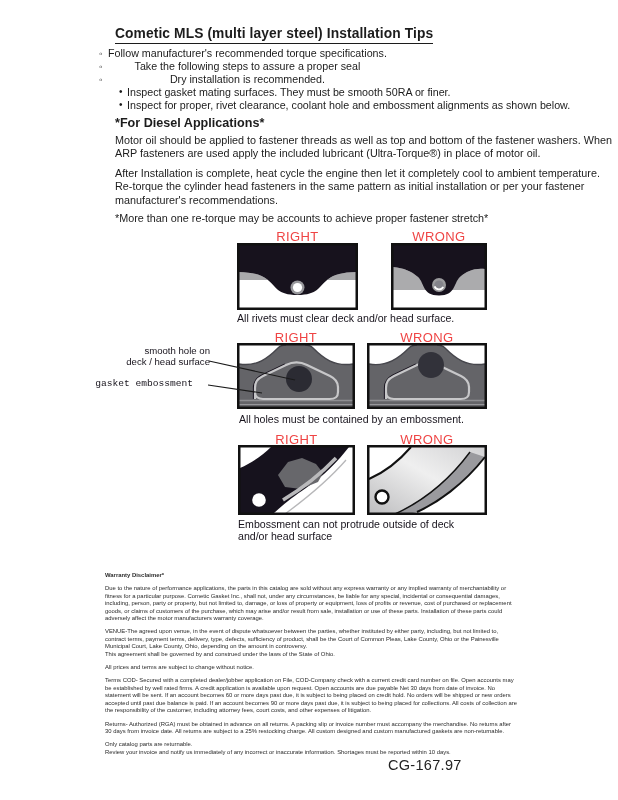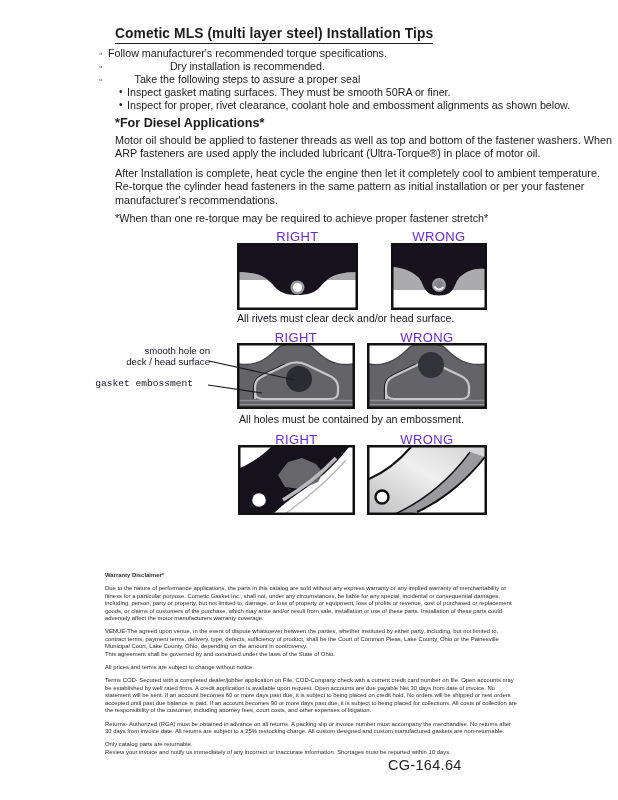--- a/index.html
+++ b/index.html
@@ -22,21 +22,21 @@
   .subbullets { left:119px; top:86px; font-size:10.7px; line-height:12.8px; }
   .subbullet { position:relative; padding-left:8px; }
   .subbullet::before { content:"•"; position:absolute; left:0; top:0; font-size:10px; }
 
   .diesel-heading { left:115px; top:116px; font-size:12.6px; font-weight:bold; }
   .body-para { left:115px; width:502px; font-size:10.8px; line-height:13.4px; }
   .para-a { top:134px; }
   .para-b { top:167px; }
   .note   { top:212px; }
 
-  .fig-label { font-size:13px; letter-spacing:0.4px; text-align:center; color:#6d28d9; }
+  .fig-label { font-size:13px; letter-spacing:0.4px; text-align:center; color:#ef4444; }
   .fig-caption { font-size:10.6px; color:#17131c; }
   .fig-svg { display:block; }
 
   .callout { font-size:9.6px; line-height:10.9px; text-align:right; color:#17131c; }
 
   .callout-lines { pointer-events:none; z-index:5; }
 
   .disclaimer { left:105px; top:572px; width:413px; font-size:5.9px; line-height:7.4px; color:#2a2a2a; }
   .disclaimer .dh { font-weight:bold; margin:0 0 6px 0; }
   .disclaimer p { margin:0 0 6px 0; }
@@ -46,32 +46,32 @@
 </style>
 </head>
 <body>
 
 <div class="page">
 
   <div class="abs title">Cometic MLS (multi layer steel) Installation Tips</div>
 
   <div class="abs bullets">
     <div class="bullet">Follow manufacturer's recommended torque specifications.</div>
+    <div class="bullet">Take the following steps to assure a proper seal</div>
     <div class="bullet">Dry installation is recommended.</div>
-    <div class="bullet">Take the following steps to assure a proper seal</div>
   </div>
   <div class="abs subbullets">
     <div class="subbullet">Inspect gasket mating surfaces.  They must be smooth 50RA or finer.</div>
     <div class="subbullet">Inspect for proper, rivet clearance, coolant hole and embossment alignments as shown below.</div>
   </div>
 
   <div class="abs diesel-heading">*For Diesel Applications*</div>
   <div class="abs body-para para-a">Motor oil should be applied to fastener threads as well as top and bottom of the fastener washers. When ARP fasteners are used apply the included lubricant (Ultra-Torque®) in place of motor oil.</div>
   <div class="abs body-para para-b">After Installation is complete, heat cycle the engine then let it completely cool to ambient temperature. Re-torque the cylinder head fasteners in the same pattern as initial installation or per your fastener manufacturer's recommendations.</div>
-  <div class="abs body-para note">*When than one re-torque may be required to achieve proper fastener stretch*</div>
+  <div class="abs body-para note">*More than one re-torque may be accounts to achieve proper fastener stretch*</div>
 
   <div class="abs fig-label" style="left:237px; top:229px; width:121px;">RIGHT</div>
   <div class="abs fig-label" style="left:391px; top:229px; width:96px;">WRONG</div>
 
   <svg class="abs fig-svg" style="left:237px; top:243px;" width="121" height="67" viewBox="0 0 121 67">
     <rect width="121" height="67" fill="#fff"></rect>
     <path d="M2,29 C15,29.5 24,31 31,37 C34,39.5 37,43 40,37 L2,37 Z" fill="#a9a9ab"></path>
     <path d="M119,29 C106,29.5 97,31 90,37 C87,39.5 84,43 81,37 L119,37 Z" fill="#a9a9ab"></path>
     <path d="M2,2 H119 V29 C106,29.5 97,31 90,37 C82,43.5 81,52 60.5,52 C40,52 39,43.5 31,37 C24,31 15,29.5 2,29 Z" fill="#17121d"></path>
     <circle cx="60.5" cy="44.5" r="7" fill="#98989c"></circle>
@@ -158,28 +158,29 @@
     <rect width="120" height="70" fill="#fff"></rect>
     <path d="M44,2 L118,2 L118,12 C96,40 70,58 50,67 C40,69.5 20,70 2,70 L2,34 C18,27 32,16 44,2 Z" fill="url(#g3w)"></path>
     <path d="M28,69 C52,58 80,38 103,7 L118,12 C96,40 70,58 50,67 C42,69 34,69.5 28,69 Z" fill="#9a9a9e"></path>
     <path d="M2,34 C18,27 32,16 44,2" fill="none" stroke="#111" stroke-width="2"></path>
     <path d="M28,69 C52,58 80,38 103,7" fill="none" stroke="#111" stroke-width="1.4"></path>
     <path d="M50,67 C70,58 96,40 118,12" fill="none" stroke="#111" stroke-width="2"></path>
     <circle cx="15" cy="52" r="6.5" fill="#ffffff" stroke="#111" stroke-width="2.4"></circle>
     <rect x="1.25" y="1.25" width="117.5" height="67.5" fill="none" stroke="#111" stroke-width="2.5"></rect>
   </svg>
 
+  <div class="abs fig-caption" style="left:238px; top:518px; width:232px;">Embossment can not protrude outside of deck and/or head surface</div>
 
   <div class="abs disclaimer">
     <div class="dh">Warranty Disclaimer*</div>
     <p>Due to the nature of performance applications, the parts in this catalog are sold without any express warranty or any implied warranty of merchantability or fitness for a particular purpose.  Cometic Gasket Inc., shall not, under any circumstances, be liable for any special, incidental or consequential damages, including, person, party or property, but not limited to, damage, or loss of property or equipment, loss of profits or revenue, cost of purchased or replacement goods, or claims of customers of the purchase, which may arise and/or result from sale, installation or use of these parts.  Installation of these parts could adversely affect the motor manufacturers warranty coverage.</p>
     <p class="tight">VENUE-The agreed upon venue, in the event of dispute whatsoever between the parties, whether instituted by either party, including, but not limited to, contract terms, payment terms, delivery, type, defects, sufficiency of product, shall be the Court of Common Pleas, Lake County, Ohio or the Painesville Municipal Court, Lake County, Ohio, depending on the amount in controversy.</p>
     <p>This agreement shall be governed by and construed under the laws of the State of Ohio.</p>
     <p>All prices and terms are subject to change without notice.</p>
     <p>Terms COD- Secured with a completed dealer/jobber application on File, COD-Company check with a current credit card number on file.  Open accounts may be established by well rated firms.  A credit application is available upon request.  Open accounts are due payable Net 30 days from date of invoice.  No statement will be sent.  If an account becomes 60 or more days past due, it is subject to being placed on credit hold.  No orders will be shipped or new orders accepted until past due balance is paid.  If an account becomes 90 or more days past due, it is subject to being placed for collections.  All costs of collection are the responsibility of the customer, including attorney fees, court costs, and other expenses of litigation.</p>
     <p>Returns- Authorized (RGA) must be obtained in advance on all returns.  A packing slip or invoice number must accompany the merchandise.  No returns after 30 days from invoice date.  All returns are subject to a 25% restocking charge.  All custom designed and custom manufactured gaskets are non-returnable.</p>
     <p class="tight">Only catalog parts are returnable.</p>
     <p>Review your invoice and notify us immediately of any incorrect or inaccurate information.  Shortages must be reported within 10 days.</p>
   </div>
 
-  <div class="abs footer-code">CG-164.64</div>
+  <div class="abs footer-code">CG-167.97</div>
 
 </div>
 
 </body></html>

